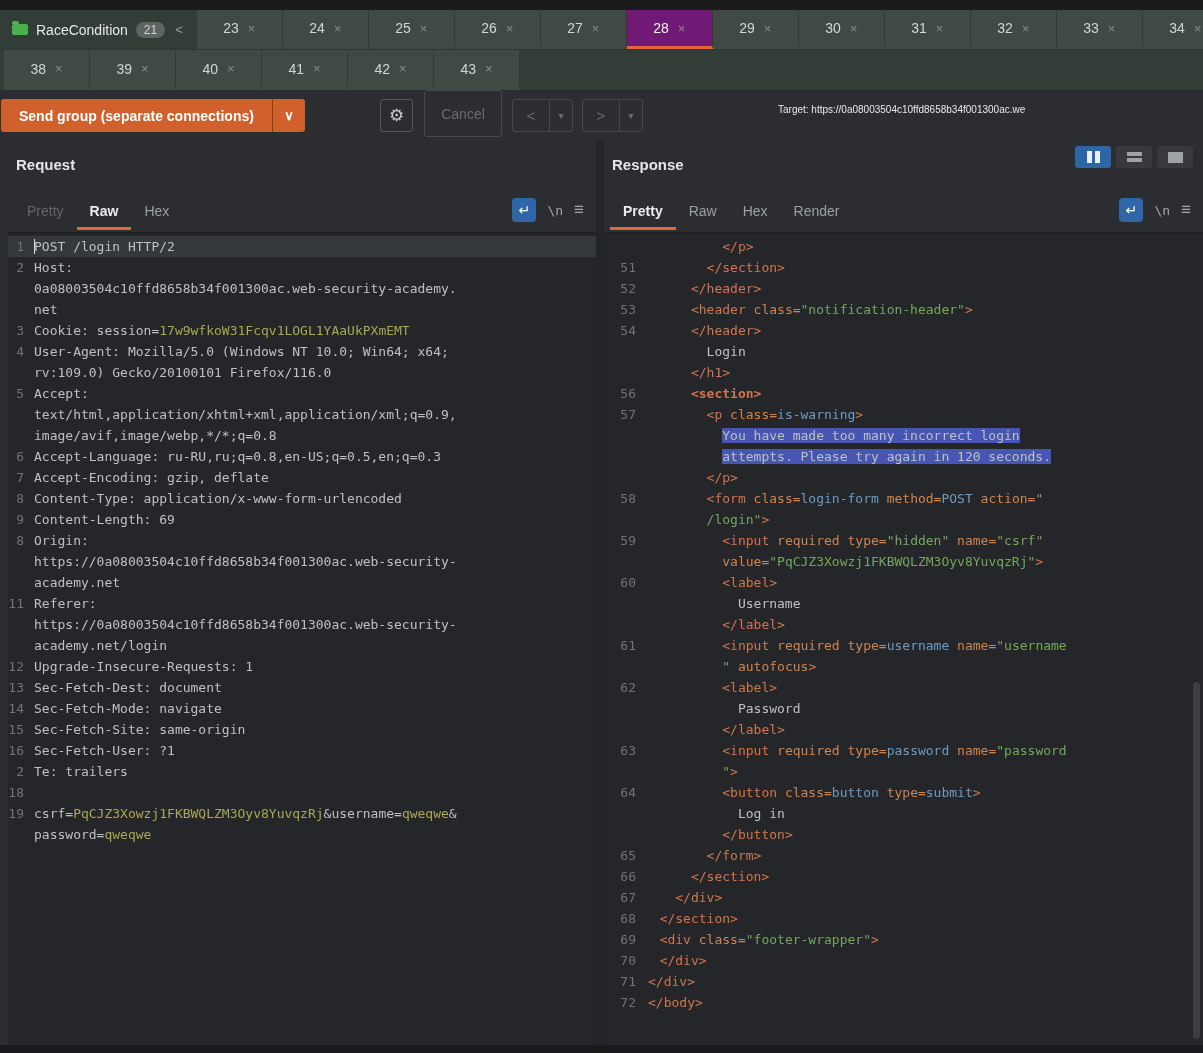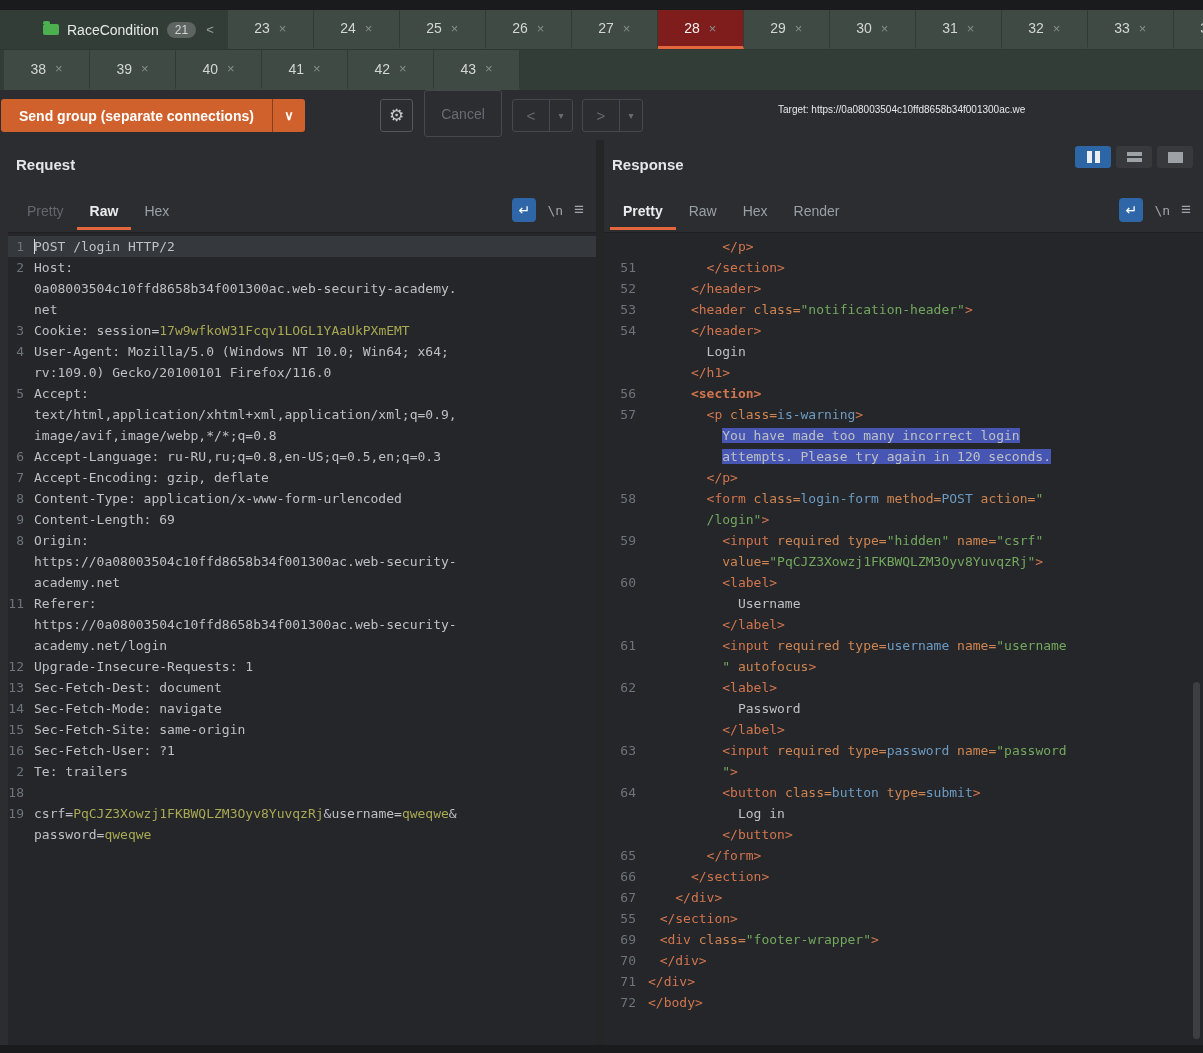--- a/index.html
+++ b/index.html
@@ -5,34 +5,34 @@
   * { margin:0; padding:0; box-sizing:border-box; }
   html,body { width:1203px; height:1053px; overflow:hidden; background:#1a1c1d; }
   body { font-family:"Liberation Sans", sans-serif; }
   #app { position:relative; width:1203px; height:1053px; background:#2b2d30; overflow:hidden; }
 
   
   #titlebar { position:absolute; left:0; top:0; width:100%; height:10px; background:#191b1c; }
 
   
   #tabstrip { position:absolute; left:0; top:10px; width:100%; height:80px; background:#333d38; }
-  .tabs-row { display:flex; height:40px; align-items:stretch; overflow:hidden;padding-left:31px; }
+  .tabs-row { display:flex; height:40px; align-items:stretch; overflow:hidden; }
   #tabs-row1 { border-bottom:1px solid #2e3833; }
   #tabs-row2 { padding-left:4px; }
   .group-header { display:flex; align-items:center; gap:8px; padding:0 14px 0 12px; cursor:pointer; }
   .folder-icon { position:relative; width:16px; height:11px; background:#4caf50; border-radius:2px; flex:0 0 auto; }
   .folder-icon::before { content:""; position:absolute; top:-3px; left:0; width:7px; height:3px; background:#4caf50; border-radius:2px 2px 0 0; }
   .group-name { color:#e6e9e6; font-size:14px; white-space:nowrap; }
   .group-badge { background:#5d6461; color:#d2d6d3; font-size:12px; padding:1px 8px; border-radius:9px; }
   .group-collapse { color:#9aa39e; font-size:13px; margin-left:2px; }
   .tab { width:86px; flex:0 0 86px; display:flex; align-items:center; justify-content:center; gap:9px;
          background:#3f4a44; border-right:1px solid #313b36; border-bottom:3px solid transparent; cursor:pointer; }
   .tab .tab-label { color:#d3d7d4; font-size:14px; }
   .tab .tab-close { color:#86908a; font-size:13px; }
-  .tab.selected { background:#7f1d1d; border-bottom-color:#e4663c; }
+  .tab.selected { background:#701a75; border-bottom-color:#e4663c; }
   .tab.selected .tab-label { color:#f0f2f0; }
 
   
   #toolbar { position:absolute; left:0; top:90px; width:100%; height:50px; background:#2b2d30; }
   .send-group { position:absolute; left:1px; top:9px; height:33px; display:flex; border-radius:3px; overflow:hidden; cursor:pointer; }
   .send-main { background:#d0602c; color:#ffffff; font-weight:bold; font-size:14px; display:flex; align-items:center; padding:0 18px; white-space:nowrap; }
   .send-caret { background:#d0602c; border-left:1px solid rgba(0,0,0,0.35); width:33px; display:flex; align-items:center; justify-content:center; color:#fff; font-weight:bold; font-size:13px; }
   .gear-btn { position:absolute; left:380px; top:9px; width:33px; height:33px; border:1px solid #54575b; border-radius:3px;
               display:flex; align-items:center; justify-content:center; color:#c6c9cc; font-size:17px; cursor:pointer; background:transparent; }
   .cancel-btn { position:absolute; left:424px; top:0; width:78px; height:47px; border:1px solid #45484c; border-radius:3px;
@@ -489,21 +489,21 @@
         </div>
         <div class="code-row">
           <span class="ln">66</span>
           <span class="code" style="padding-left: 6ch;"><span class="tk-tag">&lt;/section&gt;</span></span>
         </div>
         <div class="code-row">
           <span class="ln">67</span>
           <span class="code" style="padding-left: 4ch;"><span class="tk-tag">&lt;/div&gt;</span></span>
         </div>
         <div class="code-row">
-          <span class="ln">55</span>
+          <span class="ln">68</span>
           <span class="code" style="padding-left: 2ch;"><span class="tk-tag">&lt;/section&gt;</span></span>
         </div>
         <div class="code-row">
           <span class="ln">69</span>
           <span class="code" style="padding-left: 2ch;"><span class="tk-tag">&lt;div </span><span class="tk-attr">class=</span><span class="tk-str">"footer-wrapper"</span><span class="tk-tag">&gt;</span></span>
         </div>
         <div class="code-row">
           <span class="ln">70</span>
           <span class="code" style="padding-left: 2ch;"><span class="tk-tag">&lt;/div&gt;</span></span>
         </div>

